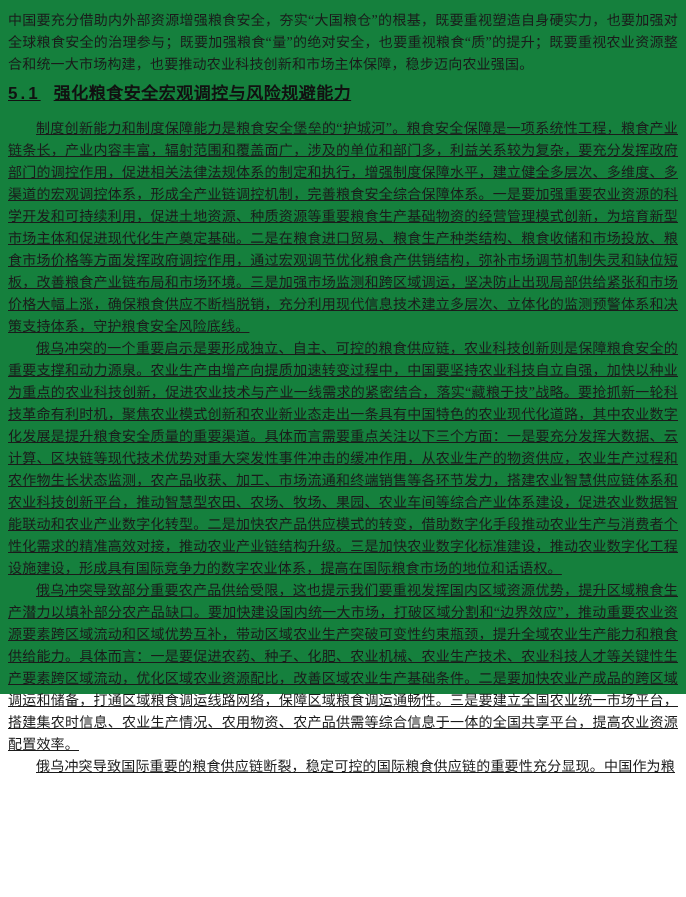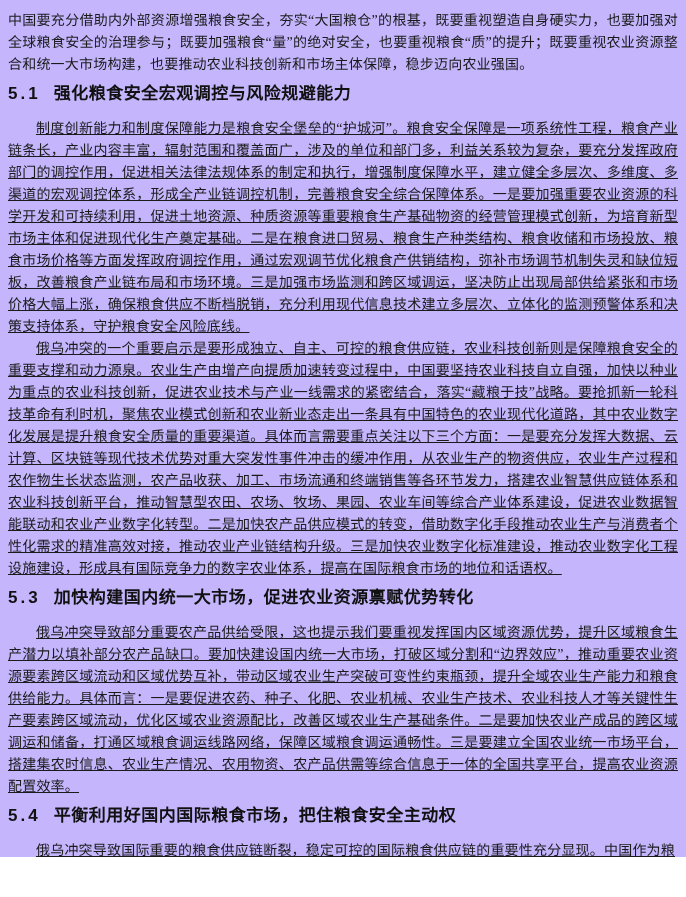--- a/index.html
+++ b/index.html
@@ -3,23 +3,23 @@
 <meta charset="utf-8">
 <style>
   html, body { margin: 0; padding: 0; }
   body {
     width: 686px; height: 897px;
     background: #ffffff;
     overflow: hidden;
   }
   .page {
     box-sizing: border-box;
-    width: 686px; height: 857px;
+    width: 686px; height: 694px;
     padding: 10px 8px 0 8px;
-    background: #c4b5fd;
+    background: #15803d;
     color: #1b1b1b;
   }
   .para {
     margin: 0;
     font-family: "Liberation Serif", "DejaVu Serif", serif;
     font-size: 14px;
     line-height: 22px;
     text-align: justify;
     text-justify: inter-ideograph;
     letter-spacing: 0.2px;
@@ -28,37 +28,36 @@
   }
   .para.indent { text-indent: 2em; text-decoration: underline; }
   .heading {
     margin: 6px 0 12px 0;
     font-family: "Liberation Sans", "DejaVu Sans", sans-serif;
     font-size: 17px;
     font-weight: bold;
     line-height: 24px;
     color: #111111;
     letter-spacing: 0.5px;
+    text-decoration: underline;
   }
   .heading .num {
     letter-spacing: 3px;
     margin-right: 13px;
   }
 </style>
 </head>
 <body>
 
 <div class="page">
 
   <p class="para">中国要充分借助内外部资源增强粮食安全，夯实“大国粮仓”的根基，既要重视塑造自身硬实力，也要加强对全球粮食安全的治理参与；既要加强粮食“量”的绝对安全，也要重视粮食“质”的提升；既要重视农业资源整合和统一大市场构建，也要推动农业科技创新和市场主体保障，稳步迈向农业强国。</p>
 
   <h2 class="heading"><span class="num">5.1</span><span class="ttl">强化粮食安全宏观调控与风险规避能力</span></h2>
   <p class="para indent">制度创新能力和制度保障能力是粮食安全堡垒的“护城河”。粮食安全保障是一项系统性工程，粮食产业链条长，产业内容丰富，辐射范围和覆盖面广，涉及的单位和部门多，利益关系较为复杂，要充分发挥政府部门的调控作用，促进相关法律法规体系的制定和执行，增强制度保障水平，建立健全多层次、多维度、多渠道的宏观调控体系，形成全产业链调控机制，完善粮食安全综合保障体系。一是要加强重要农业资源的科学开发和可持续利用，促进土地资源、种质资源等重要粮食生产基础物资的经营管理模式创新，为培育新型市场主体和促进现代化生产奠定基础。二是在粮食进口贸易、粮食生产种类结构、粮食收储和市场投放、粮食市场价格等方面发挥政府调控作用，通过宏观调节优化粮食产供销结构，弥补市场调节机制失灵和缺位短板，改善粮食产业链布局和市场环境。三是加强市场监测和跨区域调运，坚决防止出现局部供给紧张和市场价格大幅上涨，确保粮食供应不断档脱销，充分利用现代信息技术建立多层次、立体化的监测预警体系和决策支持体系，守护粮食安全风险底线。</p>
 
   <p class="para indent">俄乌冲突的一个重要启示是要形成独立、自主、可控的粮食供应链，农业科技创新则是保障粮食安全的重要支撑和动力源泉。农业生产由增产向提质加速转变过程中，中国要坚持农业科技自立自强，加快以种业为重点的农业科技创新，促进农业技术与产业一线需求的紧密结合，落实“藏粮于技”战略。要抢抓新一轮科技革命有利时机，聚焦农业模式创新和农业新业态走出一条具有中国特色的农业现代化道路，其中农业数字化发展是提升粮食安全质量的重要渠道。具体而言需要重点关注以下三个方面：一是要充分发挥大数据、云计算、区块链等现代技术优势对重大突发性事件冲击的缓冲作用，从农业生产的物资供应，农业生产过程和农作物生长状态监测，农产品收获、加工、市场流通和终端销售等各环节发力，搭建农业智慧供应链体系和农业科技创新平台，推动智慧型农田、农场、牧场、果园、农业车间等综合产业体系建设，促进农业数据智能联动和农业产业数字化转型。二是加快农产品供应模式的转变，借助数字化手段推动农业生产与消费者个性化需求的精准高效对接，推动农业产业链结构升级。三是加快农业数字化标准建设，推动农业数字化工程设施建设，形成具有国际竞争力的数字农业体系，提高在国际粮食市场的地位和话语权。</p>
 
-  <h2 class="heading"><span class="num">5.3</span><span class="ttl">加快构建国内统一大市场，促进农业资源禀赋优势转化</span></h2>
   <p class="para indent">俄乌冲突导致部分重要农产品供给受限，这也提示我们要重视发挥国内区域资源优势，提升区域粮食生产潜力以填补部分农产品缺口。要加快建设国内统一大市场，打破区域分割和“边界效应”，推动重要农业资源要素跨区域流动和区域优势互补，带动区域农业生产突破可变性约束瓶颈，提升全域农业生产能力和粮食供给能力。具体而言：一是要促进农药、种子、化肥、农业机械、农业生产技术、农业科技人才等关键性生产要素跨区域流动，优化区域农业资源配比，改善区域农业生产基础条件。二是要加快农业产成品的跨区域调运和储备，打通区域粮食调运线路网络，保障区域粮食调运通畅性。三是要建立全国农业统一市场平台，搭建集农时信息、农业生产情况、农用物资、农产品供需等综合信息于一体的全国共享平台，提高农业资源配置效率。</p>
 
-  <h2 class="heading"><span class="num">5.4</span><span class="ttl">平衡利用好国内国际粮食市场，把住粮食安全主动权</span></h2>
   <p class="para indent">俄乌冲突导致国际重要的粮食供应链断裂，稳定可控的国际粮食供应链的重要性充分显现。中国作为粮</p>
 
 </div>
 
 </body></html>

